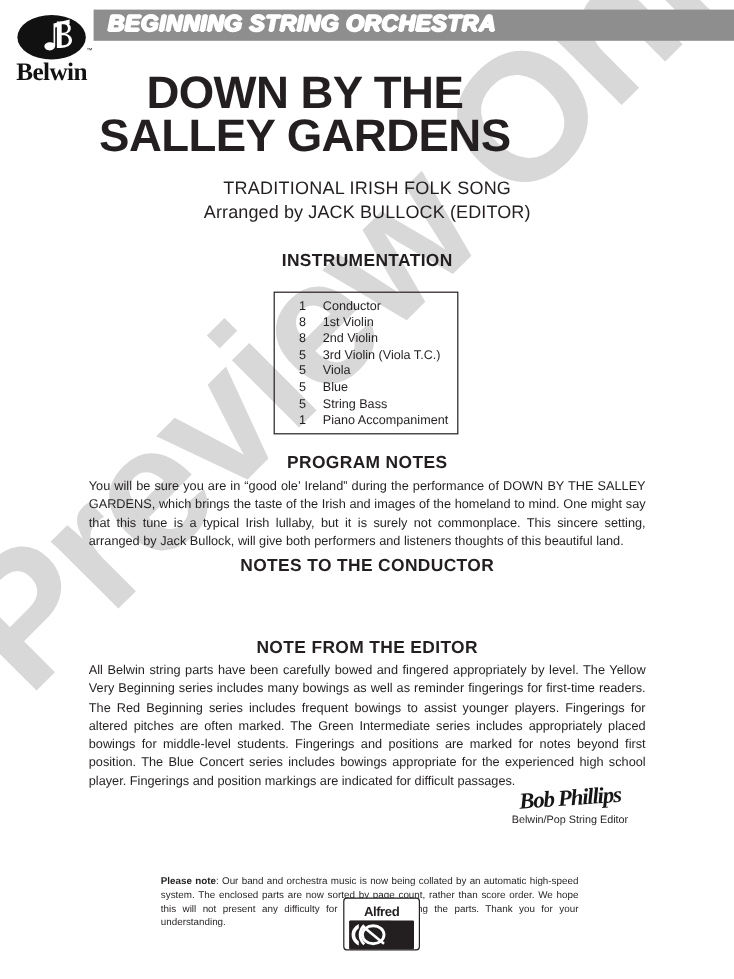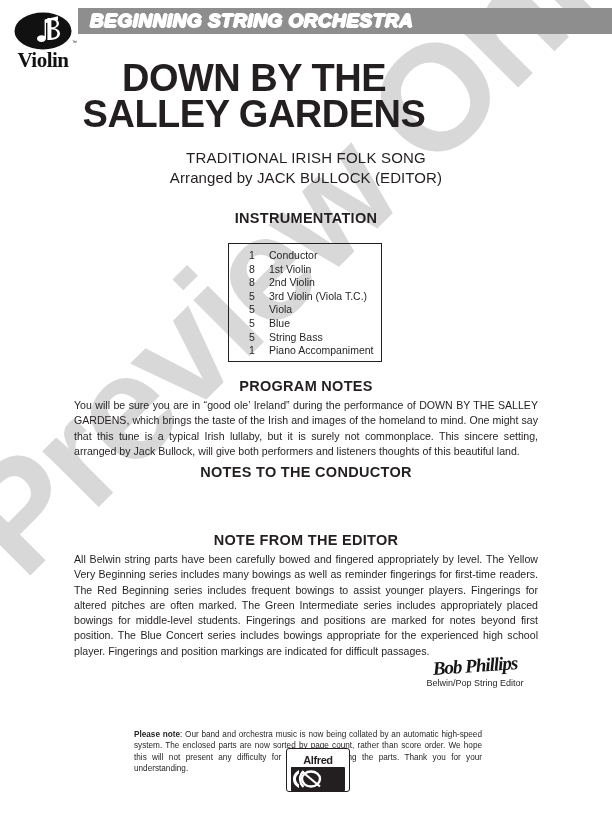--- a/index.html
+++ b/index.html
@@ -331,21 +331,21 @@
       <div class="belwin-mark">
         <svg width="58" height="38" viewBox="0 0 58 38" xmlns="http://www.w3.org/2000/svg">
           <ellipse cx="29" cy="19" rx="28.5" ry="18.5" fill="#111111"></ellipse>
           <path d="M32 5 L32 26 C32 28.5 30 30 27.5 30 C25 30 23 28.6 23 26.6 C23 24.6 25 23.2 27.6 23.2 C28.8 23.2 29.9 23.5 30.6 24 L30.6 7.5 L44 4.2 L44 8 L32 11 Z" fill="#ffffff"></path>
           <path d="M36 6 C41 6 45 8 45 11.5 C45 14 43 15.6 40.4 16.2 C43.5 16.8 46 18.6 46 21.6 C46 25.6 41.8 28 36.2 28 L33.4 28 L33.4 6 Z" fill="#ffffff"></path>
           <path d="M37.4 8.3 L37.4 15.3 L38.6 15.3 C41 15.3 42.6 13.9 42.6 11.7 C42.6 9.6 41.1 8.3 38.8 8.3 Z" fill="#111111"></path>
           <path d="M37.4 17.4 L37.4 25.7 L38.9 25.7 C41.6 25.7 43.3 24.1 43.3 21.6 C43.3 19.0 41.5 17.4 38.8 17.4 Z" fill="#111111"></path>
         </svg>
         <span class="tm">™</span>
       </div>
-      <div class="belwin-word">Violin</div>
+      <div class="belwin-word">Belwin</div>
     </div>
 
     <div class="banner">
       <div class="banner-text">BEGINNING STRING ORCHESTRA</div>
     </div>
 
     <div class="title">
       <span>DOWN BY THE</span>
       <span class="line2">SALLEY GARDENS</span>
     </div>

